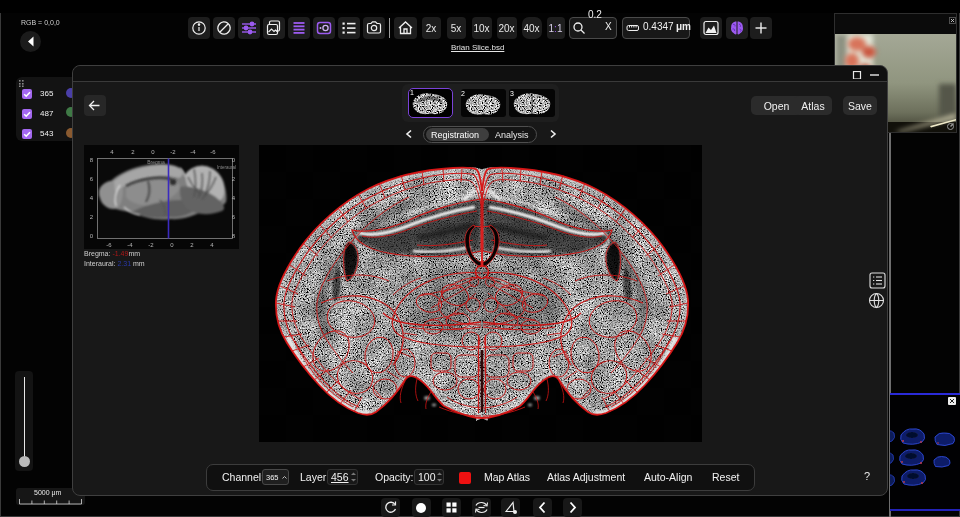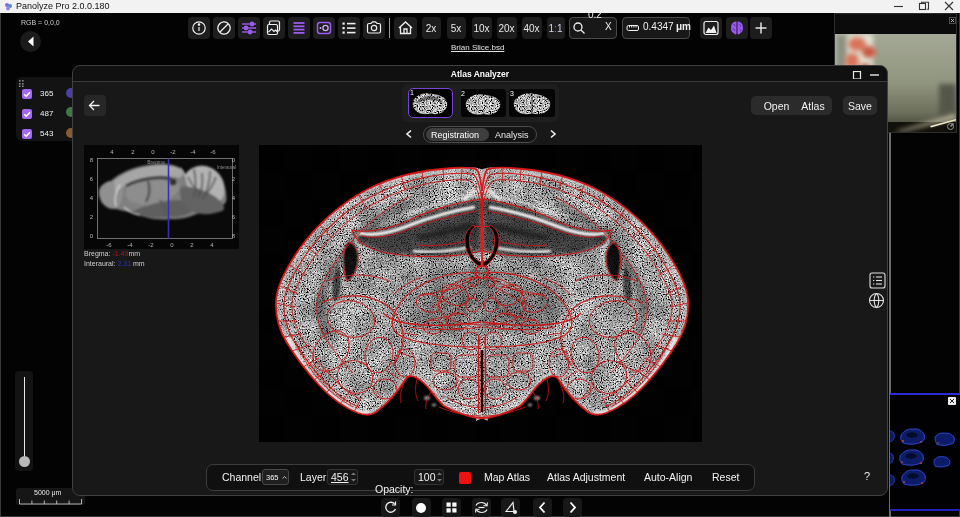--- a/index.html
+++ b/index.html
@@ -12,35 +12,20 @@
 #app { left:0; top:13px; width:960px; height:504px; background:#030303; border-left:1px solid #3a3a3a; border-right:1px solid #3a3a3a; border-bottom:1px solid #3a3a3a; }
 .tbtn { position:absolute; top:17px; height:22px; background:#1d1d1d; border-radius:4px; color:#efefef; }
 .tbtn.txt { display:flex; align-items:center; justify-content:center; font-size:10px; color:#e8e8e8; }
 .bbtn { position:absolute; top:498px; width:19px; height:19px; background:#181818; border-radius:4px; }
 .dlgbtn { position:absolute; background:#2b2b2b; border-radius:5px; color:#f0f0f0; font-size:10.5px; display:flex; align-items:center; justify-content:center; }
 </style>
 </head>
 <body>
 <div id="stage">
 
-  <div class="abs" id="tbar">
-    <svg class="abs" style="left:4px;top:2px" width="9" height="9" viewBox="0 0 9 9">
-        <circle cx="3" cy="3" r="2" fill="#7a6fe0"></circle>
-        <circle cx="6" cy="4" r="2" fill="#4a90d0"></circle>
-        <circle cx="4" cy="6.5" r="2" fill="#9a86e8"></circle>
-      </svg>
-    <span class="title">Panolyze Pro 2.0.0.180</span>
-    <svg class="abs" style="left:890px;top:0" width="70" height="13" viewBox="0 0 70 13" fill="none" stroke="#333" stroke-width="1.1">
-      <line x1="4" y1="6.5" x2="13" y2="6.5"></line>
-      <rect x="29.5" y="3.5" width="6" height="6"></rect>
-        <path d="M31.5 3.5 v-1.2 h7 v7 h-1.8"></path>
-      <line x1="55" y1="2" x2="63" y2="10"></line>
-        <line x1="63" y1="2" x2="55" y2="10"></line>
-    </svg>
-  </div>
 
   <div class="abs" id="app"></div>
   <div class="abs" style="left:21px;top:19px;font-size:7px;color:#cfcfcf;">RGB = 0,0,0</div>
   <div class="abs" style="left:20px;top:31px;width:21px;height:21px;border-radius:50%;background:#1b1b1b;"></div>
   <svg class="abs" style="left:20px;top:31px" width="21" height="21">
       <path d="M13.5 5.5 L8 10.5 L13.5 15.5 Z" fill="#fff"></path>
     </svg>
   <div class="abs" style="left:451px;top:43px;font-size:8px;color:#e5e5e5;text-decoration:underline;">Brian Slice.bsd</div>
 
   <svg width="0" height="0" style="position:absolute">
@@ -124,21 +109,21 @@
     </svg>
   <div class="abs" style="left:389px;top:18px;width:1px;height:20px;background:#9a9a9a;"></div>
   <div class="tbtn" style="left:394px;width:23px;"></div>
   <svg class="abs" style="left:394px;top:17px" width="23" height="22" fill="none" stroke="#efefef" stroke-width="1.3">
       <path d="M5 11 L11.5 5 L18 11 M6.5 9.8 V16.5 H16.5 V9.8 M10 16.5 V12 H13 V16.5"></path>
     </svg>
   <div class="tbtn txt" style="left:421.5px;width:19px;">2x</div>
   <div class="tbtn txt" style="left:446.5px;width:19px;">5x</div>
   <div class="tbtn txt" style="left:471.5px;width:20px;">10x</div>
   <div class="tbtn txt" style="left:496.5px;width:20px;">20x</div>
-  <div class="tbtn txt" style="left:521.5px;width:20px;">40x</div>
+  <div class="tbtn txt" style="left:521.5px;width:20px;border-radius:7px;">40x</div>
   <div class="tbtn txt" style="left:546.5px;width:18px;color:#d8d0e8;">1<span style="color:#9c5bf0">:</span>1</div>
   <div class="tbtn" style="left:569px;width:48px;border:1px solid #4a4a4a;background:#181818;"></div>
   <svg class="abs" style="left:572px;top:21px" width="14" height="14" fill="none" stroke="#efefef" stroke-width="1.3">
       <circle cx="6" cy="6" r="4"></circle>
       <line x1="9" y1="9" x2="12.5" y2="12.5"></line>
     </svg>
   <div class="abs" style="left:588px;top:9px;font-size:10px;color:#efefef;">0.2</div>
   <div class="abs" style="left:605px;top:21px;font-size:10px;color:#efefef;">X</div>
   <div class="tbtn" style="left:622px;width:68px;border:1px solid #4a4a4a;background:#181818;"></div>
   <svg class="abs" style="left:626px;top:23px" width="14" height="10" fill="none" stroke="#efefef" stroke-width="1">
@@ -300,21 +285,20 @@
             <circle cx="31" cy="68" r="1"></circle>
             <circle cx="14" cy="87" r="0.9"></circle>
             <circle cx="32" cy="88" r="1"></circle>
         </g>
       </g>
     </svg>
   </div>
 
   <div id="dlg" class="abs" style="left:72px;top:65px;width:816px;height:431px;background:#181818;border:1px solid #3f3f3f;border-radius:8px;">
     <div class="abs" style="left:0;top:0;width:814px;height:16px;background:#101010;border-bottom:1px solid #3a3a3a;border-radius:8px 8px 0 0;"></div>
-    <div class="abs" style="left:0;top:3px;width:814px;text-align:center;font-size:8.5px;font-weight:bold;color:#fff;">Atlas Analyzer</div>
     <svg class="abs" style="left:778px;top:5px" width="30" height="8" fill="none" stroke="#e8e8e8" stroke-width="1.2">
         <rect x="2.5" y="0.5" width="7" height="7.5"></rect>
         <line x1="19" y1="4" x2="28" y2="4" stroke-width="1.4"></line>
       </svg>
 
     <div class="abs" style="left:11px;top:29px;width:22px;height:21px;background:#272727;border-radius:4px;"></div>
     <svg class="abs" style="left:11px;top:29px" width="22" height="21" fill="none" stroke="#f0f0f0" stroke-width="1.3">
         <path d="M15.5 10.5 H6.5 M10 6 L5.5 10.5 L10 15"></path>
       </svg>
 
@@ -559,21 +543,21 @@
       <svg class="abs" style="left:75px;top:10px" width="7" height="7" fill="none" stroke="#bbb" stroke-width="1">
           <path d="M1.5 4.5 L3.5 2.5 L5.5 4.5"></path>
         </svg>
       <div class="abs" style="left:94px;top:7px;">Layer:</div>
       <div class="abs" style="left:121px;top:5px;width:31px;height:16px;background:#181818;border:1px solid #333;border-radius:3px;"></div>
       <div class="abs" style="left:125px;top:7px;text-decoration:underline;">456</div>
       <svg class="abs" style="left:144px;top:7px" width="7" height="12" fill="#777">
           <path d="M1 4 L3.5 1.5 L6 4 Z"></path>
           <path d="M1 8 L3.5 10.5 L6 8 Z"></path>
         </svg>
-      <div class="abs" style="left:169px;top:7px;margin-top:12px;">Opacity:</div>
+      <div class="abs" style="left:169px;top:7px;">Opacity:</div>
       <div class="abs" style="left:208px;top:5px;width:30px;height:16px;background:#181818;border:1px solid #333;border-radius:3px;"></div>
       <div class="abs" style="left:212px;top:7px;">100</div>
       <svg class="abs" style="left:230px;top:7px" width="7" height="12" fill="#777">
           <path d="M1 4 L3.5 1.5 L6 4 Z"></path>
           <path d="M1 8 L3.5 10.5 L6 8 Z"></path>
         </svg>
       <div class="abs" style="left:253px;top:7.5px;width:12px;height:12px;background:#ee1111;border-radius:2px;"></div>
       <div class="abs" style="left:278px;top:7px;">Map Atlas</div>
       <div class="abs" style="left:341px;top:7px;">Atlas Adjustment</div>
       <div class="abs" style="left:438px;top:7px;">Auto-Align</div>

